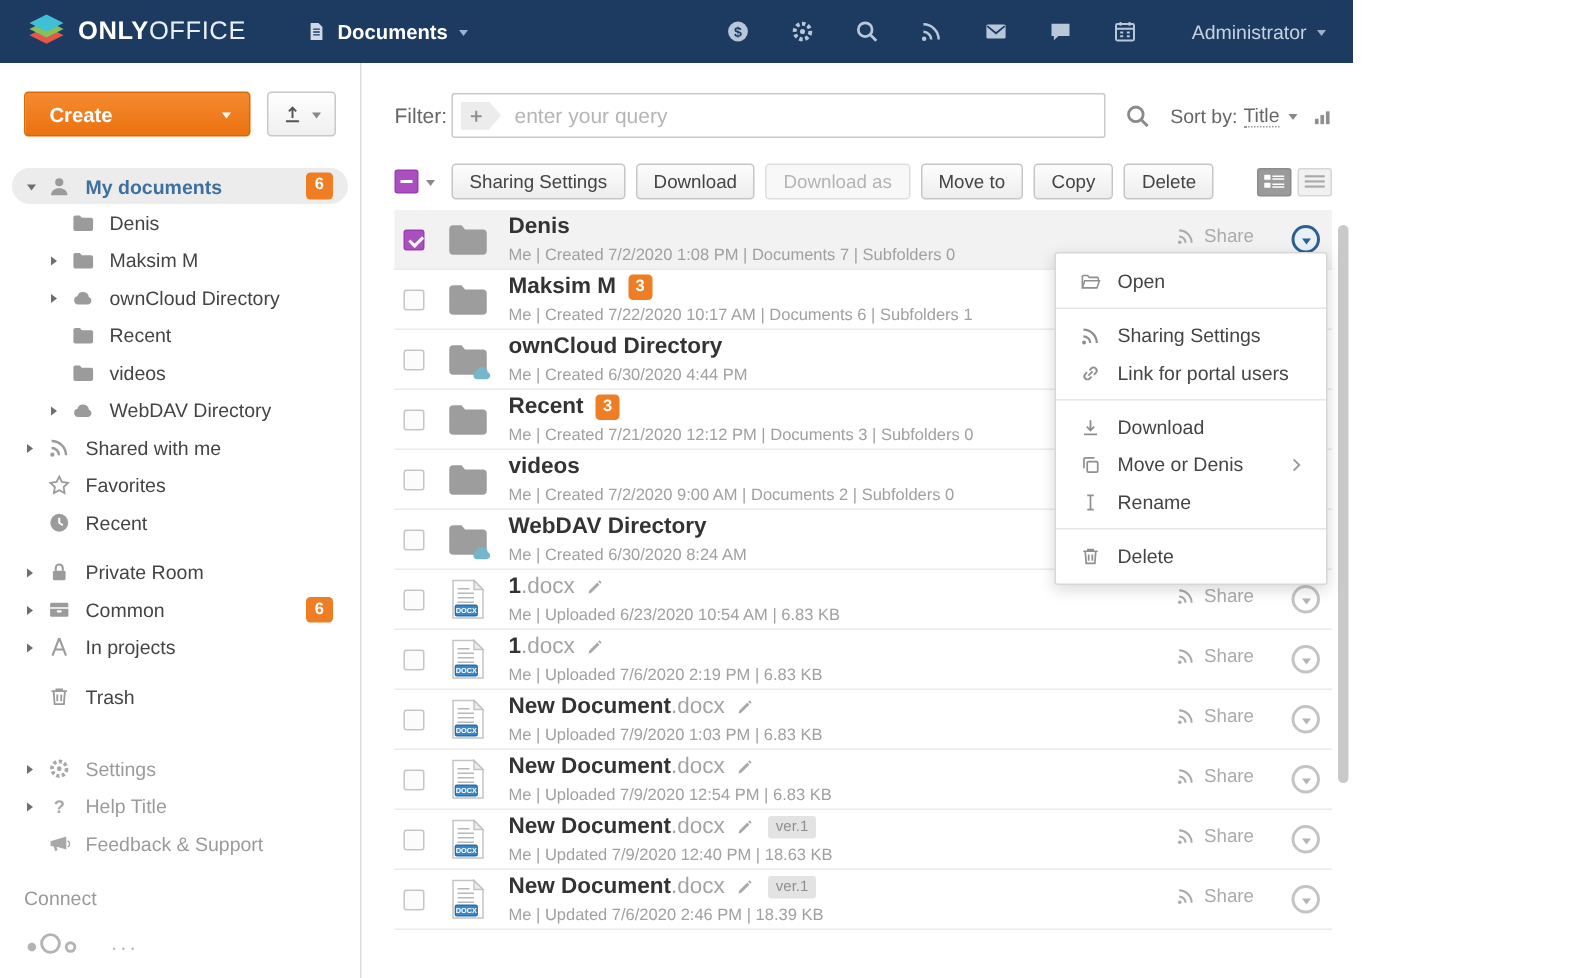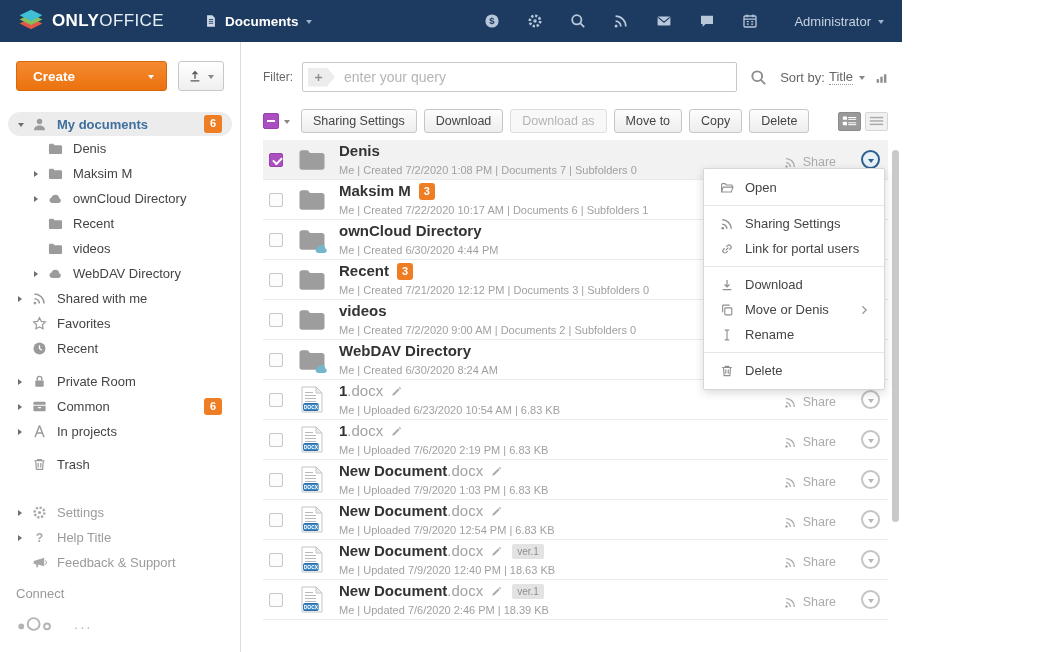--- a/index.html
+++ b/index.html
@@ -21,21 +21,21 @@
   .mod-icon svg{width:14px;height:14px}
   .module .tri-d{color:#9fb1c8}
   .top-icons{margin-left:auto;display:flex;gap:27px;align-items:center;color:#b9c7da}
   .top-icon{cursor:pointer}
   .top-icon svg{width:16px;height:16px}
   .user{display:flex;align-items:center;gap:7px;margin-left:36px;font-size:13px;color:#c6d2e0;cursor:pointer}
   .user .tri-d{color:#9fb1c8}
 
   
   .body{display:flex;height:610px}
-  .sidebar{width:241px;border-right:1px solid #dcdcdc;display:flex;flex-direction:column;padding-bottom:19px;background:#fff;flex:none}
+  .sidebar{width:241px;border-right:1px solid #dcdcdc;display:flex;flex-direction:column;padding-bottom:14px;background:#fff;flex:none}
   .main{flex:1;position:relative;padding:20px 14px 0 22px;display:flex;flex-direction:column;min-width:0}
 
   
   .create-row{display:flex;gap:11px;margin:19px 16px 0}
   .create-btn{display:flex;align-items:center;justify-content:space-between;width:153px;height:30px;background:linear-gradient(#f58a31,#eb720f);border:1px solid #d96908;border-radius:3px;color:#fff;font-size:13.5px;font-weight:700;padding:0 12px 0 16px;cursor:pointer;font-family:inherit}
   .create-btn .tri-d{color:#fff}
   .upload-btn{display:flex;align-items:center;gap:6px;height:30px;padding:0 9px;background:linear-gradient(#fff,#efefef);border:1px solid #c8c8c8;border-radius:3px;color:#555;cursor:pointer}
   .upload-btn svg{width:14px;height:14px}
   .upload-btn .tri-d{color:#888}
   .tree{margin-top:21px;font-size:13px;color:#444}
@@ -51,21 +51,21 @@
   .footer-tree .t-icon{color:#a8a8a8}
   .spacer{flex:1}
   .connect-label{margin:0 0 14px 16px;color:#999;font-size:13px}
   .connect-row{display:flex;align-items:center;gap:16px;margin-left:16px;color:#b3b3b3}
   .oc{cursor:pointer}
   .oc svg{width:42px;height:18px}
   .more{font-size:15px;letter-spacing:2px;color:#bbb;cursor:pointer;line-height:.4}
 
   
   .filterbar{display:flex;align-items:center;flex:none}
-  .f-label{font-size:12px;color:#666;margin-right:9px}
+  .f-label{font-size:14px;color:#666;margin-right:3px}
   .f-input-wrap{flex:1;height:30px;border:1px solid #c9c9c9;border-radius:2px;display:flex;align-items:center;padding:0 8px 0 5px;background:#fff}
   .plus-chip{width:27px;height:19px;background:#ececec;color:#8f8f8f;display:flex;align-items:center;justify-content:center;padding-right:7px;clip-path:polygon(0 0,70% 0,100% 50%,70% 100%,0 100%);cursor:pointer;flex:none}
   .plus-chip svg{width:9px;height:9px}
   .f-input{flex:1;border:none;outline:none;font-size:14px;color:#444;margin-left:9px;font-family:inherit;background:transparent}
   .f-input::placeholder{color:#b5b5b5}
   .f-search{color:#8b8b8b;margin:0 13px;display:flex;cursor:pointer}
   .f-search svg{width:17px;height:17px}
   .sort{display:flex;align-items:center;font-size:13px;color:#666;gap:4px;flex:none}
   .s-value{border-bottom:1px dotted #999;cursor:pointer}
   .sort .tri-d{color:#888;margin-left:2px}
@@ -100,21 +100,21 @@
   .doc-i svg{width:22px;height:27px}
   .r-main{flex:1;min-width:0}
   .r-title-line{display:flex;align-items:center;line-height:1.1}
   .r-title{font-size:15px;font-weight:700;color:#333;cursor:pointer;white-space:nowrap}
   .r-ext{font-size:15px;color:#a3a3a3}
   .r-pencil{color:#a9a9a9;margin-left:8px;display:flex;cursor:pointer}
   .r-pencil svg{width:11px;height:11px}
   .r-badge{margin-left:8px;background:#ee7d23;color:#fff;font-size:11px;font-weight:700;border-radius:3px;padding:2px 5px;line-height:1.1}
   .r-ver{margin-left:10px;background:#e3e3e3;color:#8f8f8f;font-size:10px;border-radius:2px;padding:2px 5px;line-height:1.1}
   .r-meta{font-size:11px;color:#a0a0a0;margin-top:4px;white-space:nowrap}
-  .r-actions{display:flex;align-items:flex-end;flex:none;margin-right:6px}
+  .r-actions{display:flex;align-items:flex-start;flex:none;margin-right:6px}
   .r-share{display:flex;align-items:center;gap:6px;color:#ababab;font-size:12.5px;cursor:pointer}
   .sh-i{display:flex}
   .sh-i svg{width:13px;height:13px}
   .r-circle{width:19px;height:19px;border:2px solid #c4c4c4;border-radius:50%;display:flex;align-items:center;justify-content:center;color:#b5b5b5;margin-left:25px;cursor:pointer;background:#fff;flex:none}
   .r-circle.active{border-color:#2d608f;color:#2d608f;background:#e9f1f8}
 
   
   .ctx-menu{position:absolute;top:126px;right:17px;width:182px;background:#fff;border:1px solid #d7d7d7;border-radius:2px;box-shadow:0 3px 10px rgba(0,0,0,.15);padding:6px 0;z-index:5;font-size:13px;color:#444}
   .ctx-item{display:flex;align-items:center;gap:11px;padding:5px 16px;cursor:pointer}
   .ctx-icon{color:#8f8f8f;display:flex;width:14px;justify-content:center;flex:none}

